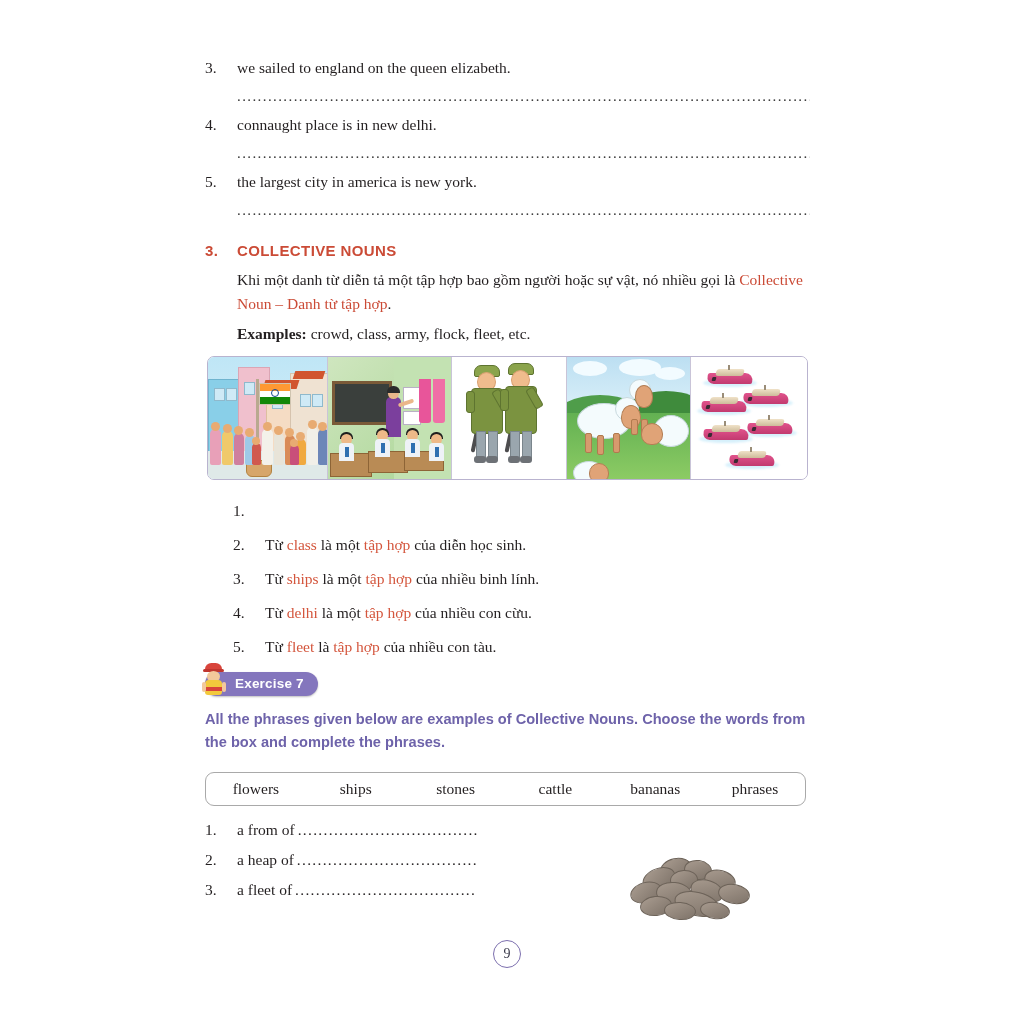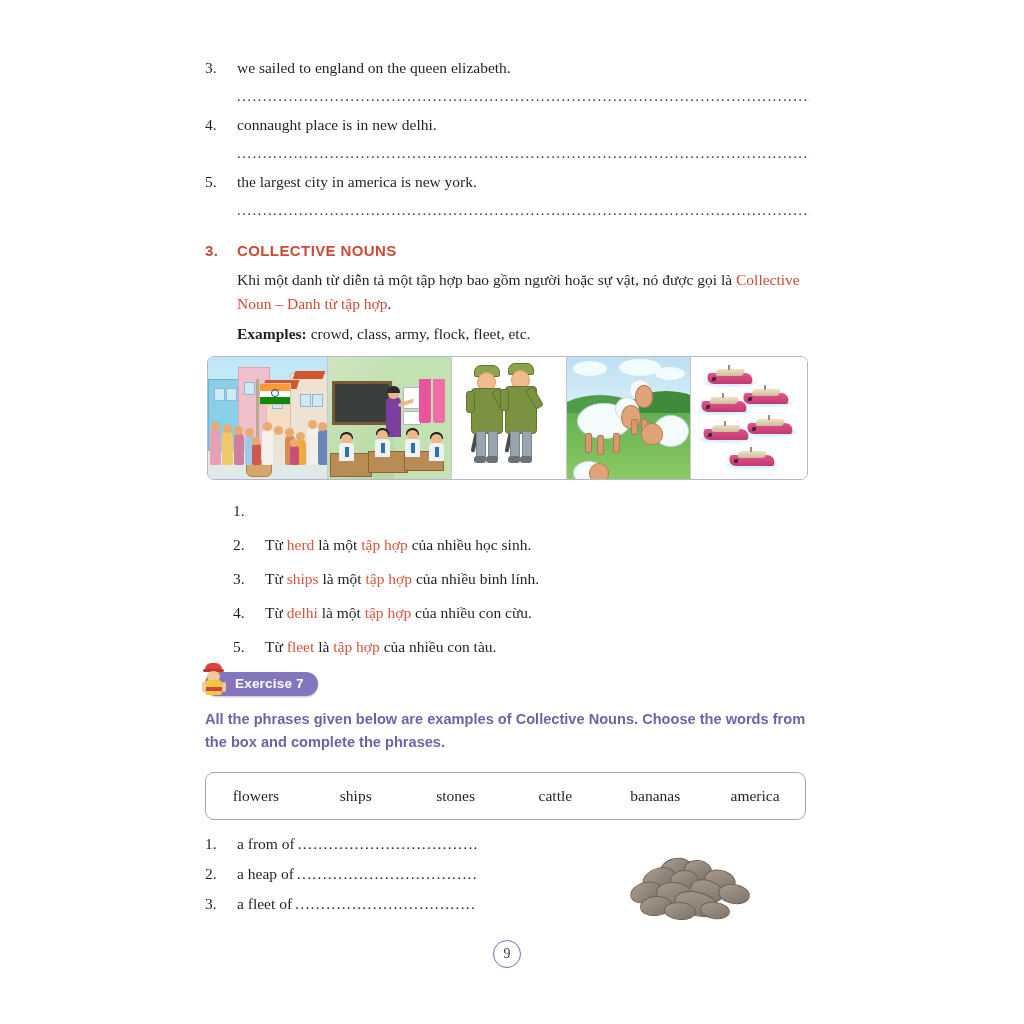--- a/index.html
+++ b/index.html
@@ -235,21 +235,21 @@
     font-size: 14.6px;
     line-height: 1.62;
     color: #6e63aa;
     width: 604px;
   }
 
   
   .wordbox {
     margin-top: 17px;
     width: 601px;
-    height: 48px;
+    height: 34px;
     border: 1px solid #a9a9a9;
     border-radius: 9px;
     display: flex;
     align-items: center;
     box-sizing: border-box;
   }
   .wordbox span {
     flex: 1 1 0;
     text-align: center;
     font-size: 15.5px;
@@ -330,21 +330,21 @@
       </div>
       <div class="dotline">.................................................................................................................................................................................</div>
     </div>
 
     <div class="section-head">
       <span class="s-num hl-red">3.</span>
       <span class="hl-red">COLLECTIVE NOUNS</span>
     </div>
 
     <div class="para">
-      <span>Khi một danh từ diễn tả một tập hợp bao gồm người hoặc sự vật, nó được gọi là </span><span class="hl-red">Collective Noun – Danh từ tập hợp</span><span>.</span>
+      <span>Khi một danh từ diễn tả một tập hợp bao gồm người hoặc sự vật, nó nhiều gọi là </span><span class="hl-red">Collective Noun – Danh từ tập hợp</span><span>.</span>
     </div>
 
     <div class="examples">
       <b>Examples:</b><span> crowd, class, army, flock, fleet, etc.</span>
     </div>
 
     <div class="strip">
 
       <div class="panel p1">
         <div class="sky1"></div>
@@ -520,21 +520,21 @@
     </div>
 
     <div class="vi-list">
 
       <div class="vi-row">
         <span class="vi-num">1.</span>
       </div>
 
       <div class="vi-row">
         <span class="vi-num">2.</span>
-        <span><span>Từ </span><span class="hl-red-b">herd</span><span> là một </span><span class="hl-red-b">tập hợp</span><span> của nhiều học sinh.</span></span>
+        <span><span>Từ </span><span class="hl-red-b">class</span><span> là một </span><span class="hl-red-b">tập hợp</span><span> của diễn học sinh.</span></span>
       </div>
 
       <div class="vi-row">
         <span class="vi-num">3.</span>
         <span><span>Từ </span><span class="hl-red-b">ships</span><span> là một </span><span class="hl-red-b">tập hợp</span><span> của nhiều binh lính.</span></span>
       </div>
 
       <div class="vi-row">
         <span class="vi-num">4.</span>
         <span><span>Từ </span><span class="hl-red-b">delhi</span><span> là một </span><span class="hl-red-b">tập hợp</span><span> của nhiều con cừu.</span></span>
@@ -562,21 +562,21 @@
     </div>
 
     <div class="instr">All the phrases given below are examples of Collective Nouns. Choose the words from the box and complete the phrases.</div>
 
     <div class="wordbox">
       <span>flowers</span>
       <span>ships</span>
       <span>stones</span>
       <span>cattle</span>
       <span>bananas</span>
-      <span>america</span>
+      <span>phrases</span>
     </div>
 
     <div class="ex-list">
       <div class="ex-row">
         <span class="ex-num">1.</span>
         <span class="ex-label">a from of</span>
         <span class="ex-dots">.......................................</span>
       </div>
       <div class="ex-row">
         <span class="ex-num">2.</span>

